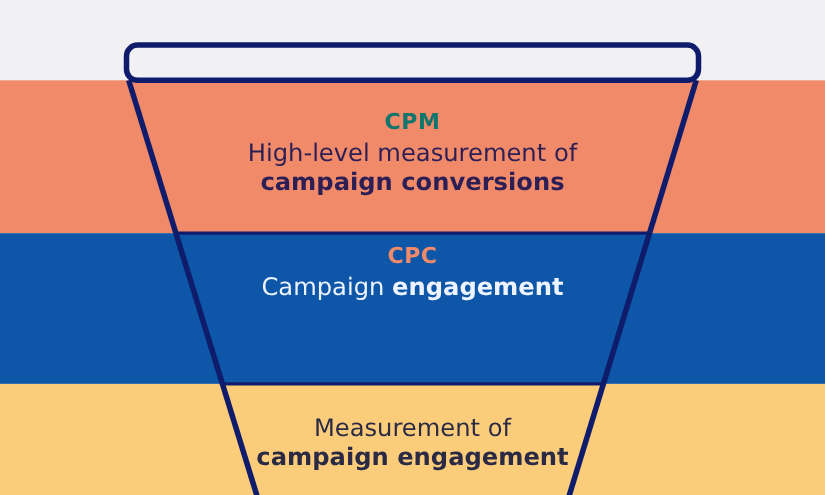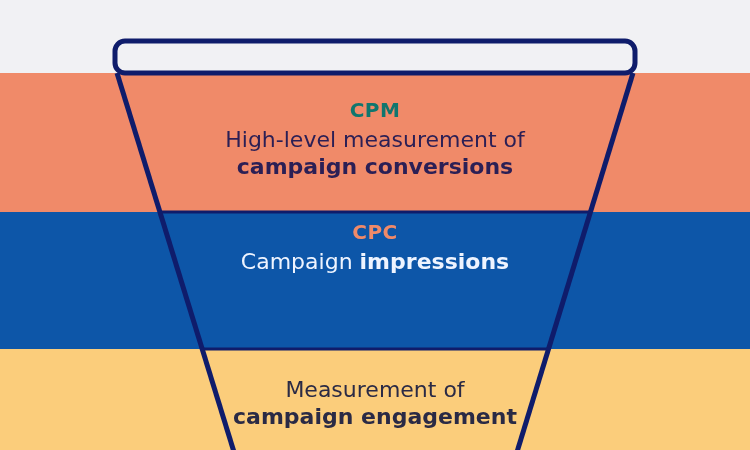--- a/index.html
+++ b/index.html
@@ -49,21 +49,21 @@
   <div class="desc">
     <span>High-level measurement of</span><br>
     <b>campaign conversions</b>
   </div>
 </div>
 
 <div class="stage" id="s-cpc">
   <div class="title">CPC</div>
   <div class="desc">
     <span>Campaign</span>
-    <b>impressions</b><br>
+    <b>engagement</b><br>
   </div>
 </div>
 
 <div class="stage" id="s-cpa">
   <div class="desc">
     <span>Measurement of</span><br>
     <b>campaign engagement</b>
   </div>
 </div>
 

